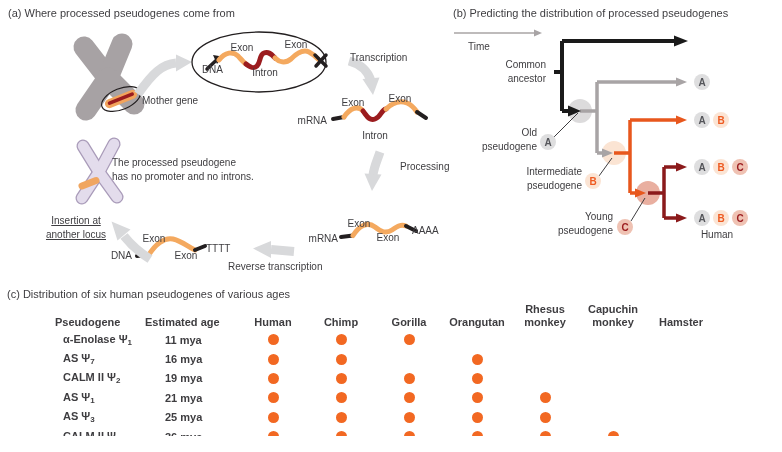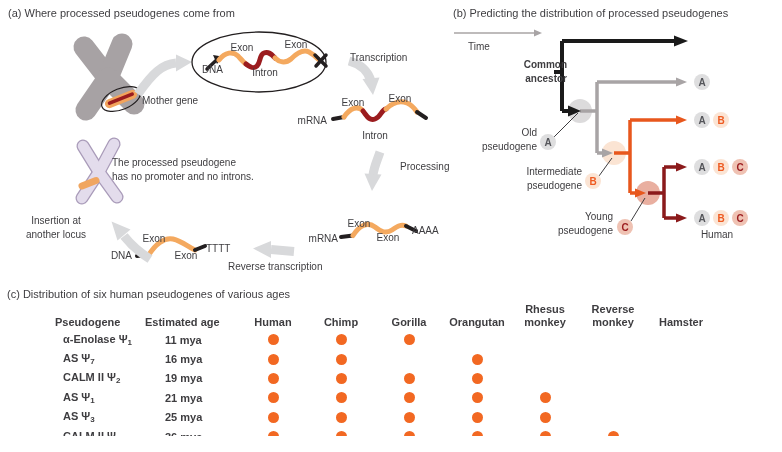--- a/index.html
+++ b/index.html
@@ -151,21 +151,21 @@
   </div>
   <div class="lbl c" style="left:359px;top:217px;">Exon</div>
   <div class="lbl" style="left:412px;top:224px;">AAAA</div>
   <div class="lbl r" style="left:338px;top:232px;">mRNA</div>
   <div class="lbl c" style="left:388px;top:231px;">Exon</div>
   <div class="lbl" style="left:228px;top:260px;">Reverse transcription</div>
   <div class="lbl c" style="left:154px;top:232px;">Exon</div>
   <div class="lbl" style="left:206px;top:242px;">TTTT</div>
   <div class="lbl r" style="left:132px;top:249px;">DNA</div>
   <div class="lbl c" style="left:186px;top:249px;">Exon</div>
-  <div class="lbl c two tc" style="left:56px;top:214px;">
+  <div class="lbl c two tc" style="left:76px;top:214px;text-decoration:underline;">
     <div>Insertion at</div>
     <div>another locus</div>
   </div>
 
   <div class="ptitle" style="left:453px;top:7px;">(b) Predicting the distribution of processed pseudogenes</div>
 
   <svg style="left:450px;top:0;" width="332" height="260" viewBox="0 0 332 260">
 
     <g>
       <line x1="4" y1="33" x2="84" y2="33" stroke="#A8A4A5" stroke-width="1.6"></line>
@@ -201,21 +201,21 @@
     <polygon points="118,105.5 118,116.5 131,111" fill="#1A1A1A"></polygon>
 
     <g stroke="#3E3D40" stroke-width="1">
       <line x1="104" y1="137" x2="128" y2="113"></line>
       <line x1="149" y1="176" x2="162" y2="158"></line>
       <line x1="181" y1="221" x2="195" y2="198"></line>
     </g>
   </svg>
 
   <div class="lbl" style="left:468px;top:40px;">Time</div>
-  <div class="lbl r two tr" style="left:567px;top:58px;font-weight:bold;">
+  <div class="lbl r two tr" style="left:546px;top:58px;">
     <div>Common</div>
     <div>ancestor</div>
   </div>
   <div class="lbl r two tr" style="left:537px;top:126px;">
     <div>Old</div>
     <div>pseudogene</div>
   </div>
   <div class="lbl r two tr" style="left:582px;top:165px;">
     <div>Intermediate</div>
     <div>pseudogene</div>
@@ -251,21 +251,21 @@
   <div class="ptitle" style="left:7px;top:288px;">(c) Distribution of six human pseudogenes of various ages</div>
 
   <div class="grid" id="c-header">
     <div class="h">Pseudogene</div>
     <div class="h age">Estimated age</div>
     <div class="h sp">Human</div>
     <div class="h sp">Chimp</div>
     <div class="h sp">Gorilla</div>
     <div class="h sp">Orangutan</div>
     <div class="h sp">Rhesus monkey</div>
-    <div class="h sp">Reverse monkey</div>
+    <div class="h sp">Capuchin monkey</div>
     <div class="h sp">Hamster</div>
   </div>
 
   <div class="grid" id="c-rows">
       <div class="crow">
         <div class="cell name"><span>α-Enolase Ψ</span><span class="sub">1</span></div>
         <div class="cell">11 mya</div>
         <div class="dotcell">
           <span class="dot"></span>
         </div>

